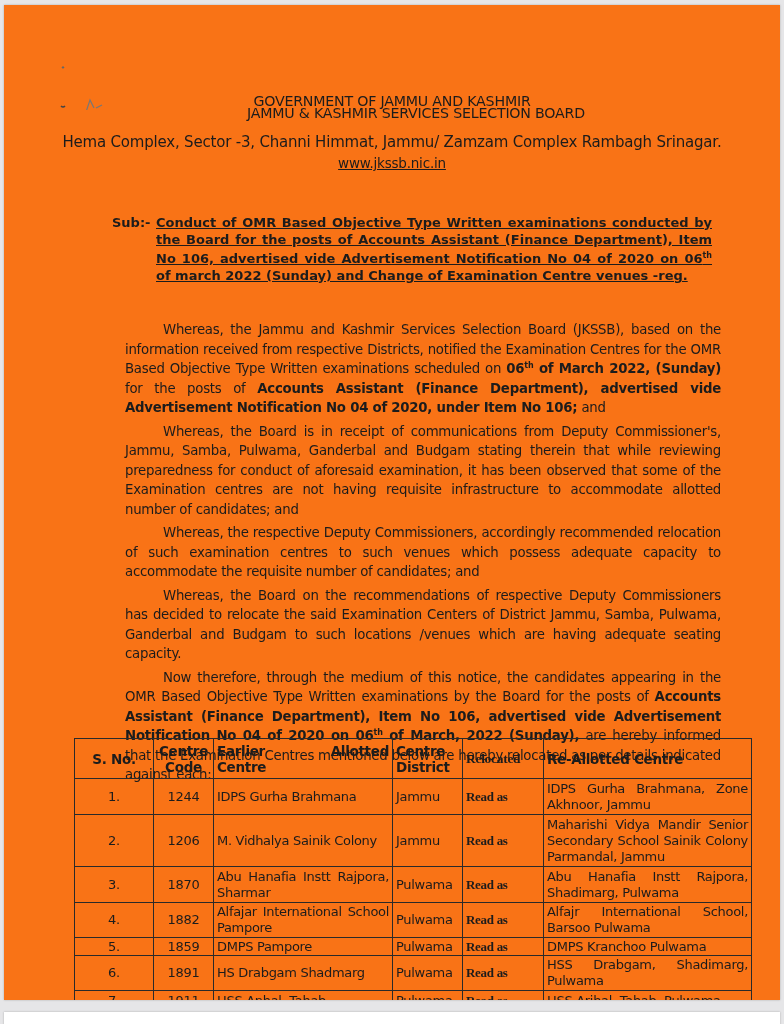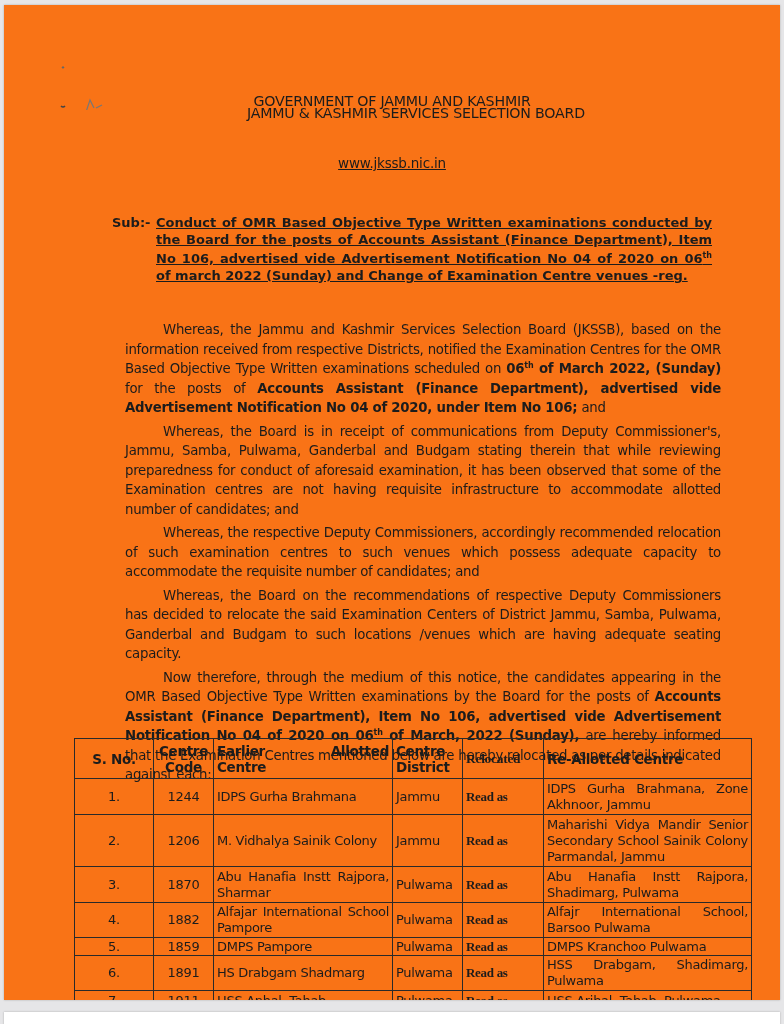--- a/index.html
+++ b/index.html
@@ -58,20 +58,21 @@
 <div class="page">
 
   <svg class="marks" viewBox="0 0 60 50">
     <path d="M6 8 l1 -1 l1 1" stroke="#666" stroke-width="1.5" fill="none"></path>
     <path d="M5 46 q2 2 4 0" stroke="#444" stroke-width="1.6" fill="none"></path>
     <path d="M30 52 l4 -12 l4 8 M40 48 l6 -3" stroke="#777" stroke-width="1.2" fill="none"></path>
   </svg>
 
   <div class="header h1">GOVERNMENT OF JAMMU AND KASHMIR</div>
   <div class="header h2">JAMMU &amp; KASHMIR SERVICES SELECTION BOARD</div>
+  <div class="header h3">Hema Complex, Sector -3, Channi Himmat, Jammu/ Zamzam Complex Rambagh Srinagar.</div>
   <div class="header h4">www.jkssb.nic.in</div>
 
   <div class="sub">
     <span class="sub-label">Sub:-</span>
     <div class="sub-text"><span>Conduct of OMR Based Objective Type Written examinations conducted by the Board for the posts of Accounts Assistant (Finance Department), Item No 106, advertised vide Advertisement Notification No 04 of 2020 on 06</span><sup style="font-size:8px">th</sup><span> of march 2022 (Sunday) and Change of Examination Centre venues -reg.</span></div>
   </div>
 
   <div class="body-text">
     <p><span>Whereas, the Jammu and Kashmir Services Selection Board (JKSSB), based on the information received from respective Districts, notified the Examination Centres for the OMR Based Objective Type Written examinations scheduled on </span><b>06</b><b><sup>th</sup></b><b> of March 2022, (Sunday)</b><span> for the posts of </span><b>Accounts Assistant (Finance Department), advertised vide Advertisement Notification No 04 of 2020, under Item No 106;</b><span> and</span></p>
     <p>Whereas, the Board is in receipt of communications  from Deputy Commissioner's, Jammu, Samba, Pulwama, Ganderbal and Budgam stating therein  that while reviewing preparedness for conduct of aforesaid examination, it has been observed  that some of the Examination centres  are not having requisite infrastructure  to accommodate allotted number of candidates; and</p>

